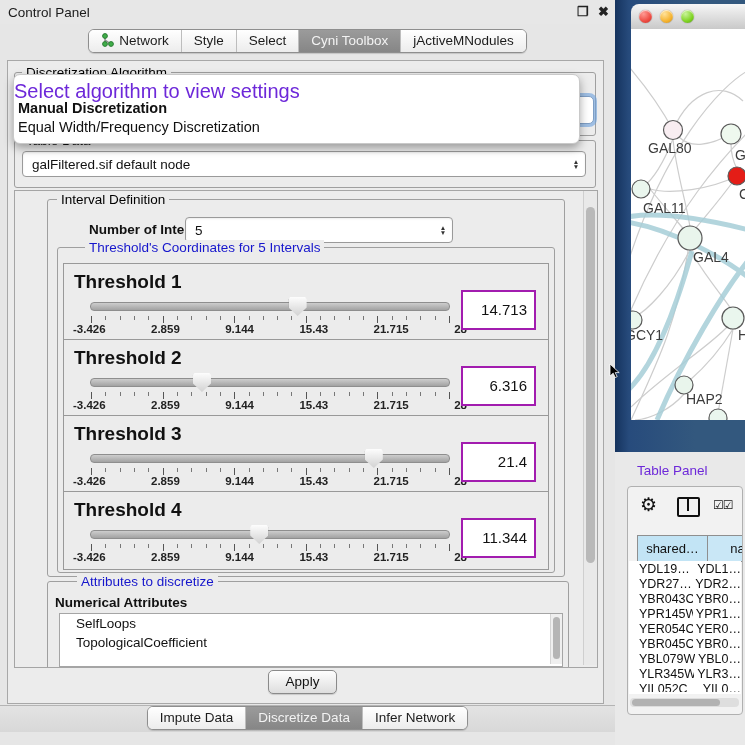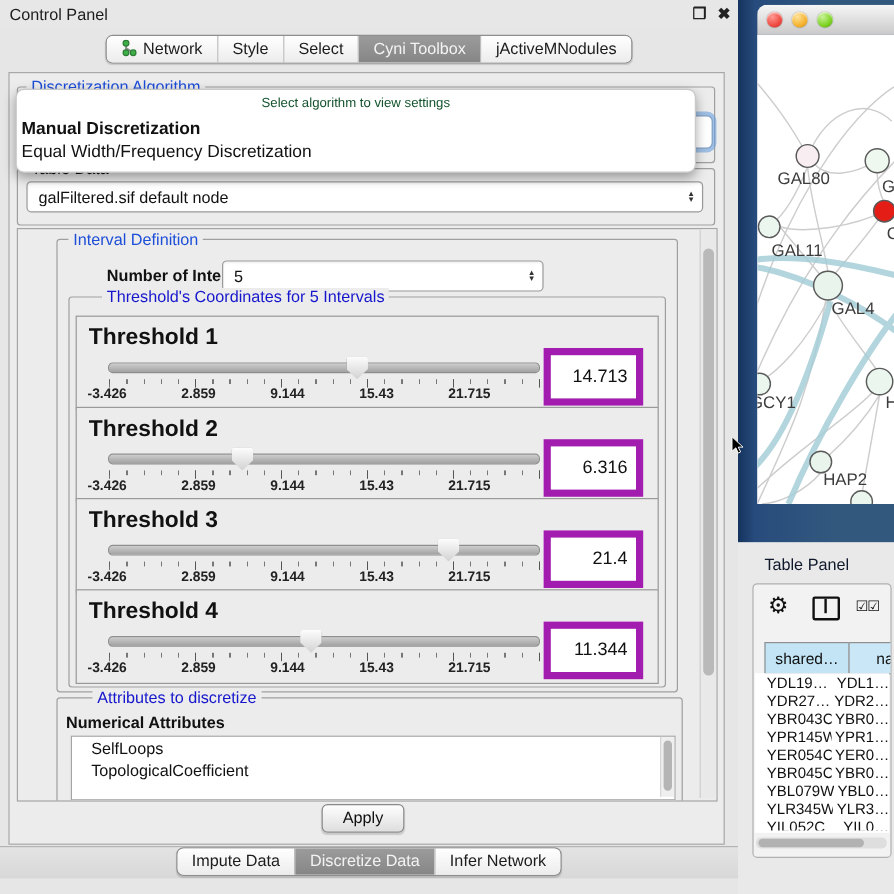--- a/index.html
+++ b/index.html
@@ -19,70 +19,70 @@
   .seg.sel{background:linear-gradient(#9b9b9b,#868686);color:#f3f3f3;}
   #top-tabs{left:0;top:29px;width:615px;display:flex;justify-content:center;}
   #bottom-strip{left:0;top:705px;width:615px;height:26px;background:linear-gradient(#e3e3e3,#d8d8d8);border-top:1px solid #b4b4b4;}
   #bottom-tabs{left:0;top:706px;width:615px;display:flex;justify-content:center;}
 
   
   #main-panel{left:7px;top:60px;width:595px;height:642px;border:1px solid #a8a8a8;background:#ececec;}
 
   .groupbox{position:absolute;border:1px solid #9f9f9f;border-radius:3px;}
   .group-label{position:absolute;background:#ececec;padding:0 4px;font-size:13.5px;white-space:nowrap;}
-  .gl-green{color:#1d4ed8;}
+  .gl-green{color:#000000;}
   .gl-blue{color:#1616cc;margin-left:20px;}
   .gl-black{color:#111;}
 
   
   .combo{position:absolute;background:#ffffff;border:1px solid #9a9a9a;border-radius:4px;display:flex;align-items:center;box-shadow:inset 0 1px 2px rgba(0,0,0,.08);}
   .combo .val{flex:1;padding-left:9px;font-size:13.5px;color:#111;white-space:nowrap;overflow:hidden;}
   .stepper{width:18px;display:flex;flex-direction:column;align-items:center;justify-content:center;color:#333;}
   .stepper span{font-size:6.5px;line-height:5.5px;}
 
   
   #algo-focus-combo{left:20px;top:96px;width:572px;height:26px;border-radius:5px;background:#fff;border:1px solid #7e9ec4;box-shadow:0 0 0 3px rgba(106,160,222,.6);}
   #algo-popup{left:13px;top:74px;width:565px;height:68px;background:#fff;border:1px solid #c9c9c9;border-radius:7px;box-shadow:0 4px 10px rgba(0,0,0,.35);z-index:5;}
-  #algo-hint{left:0;top:5px;width:100%;text-align:center;color:#14532d;font-size:11px;}
+  #algo-hint{left:0;top:5px;width:100%;text-align:left;color:#6d28d9;font-size:20px;}
   .algo-opt{left:3px;width:558px;font-size:14.5px;color:#111;padding:1px 0 1px 1px;}
 
   
   #scroll-panel{left:14px;top:190px;width:582px;height:476px;border:1px solid #a5a5a5;background:#ececec;overflow:hidden;}
   #vscroll{position:absolute;right:0;top:0;width:13px;height:474px;background:#e9e9e9;border-left:1px solid #cfcfcf;}
   #vscroll .thumb{position:absolute;left:2px;top:16px;width:9px;height:356px;background:#b9b9b9;border-radius:5px;}
 
   
   .th-row{position:absolute;left:48px;width:484px;height:77px;border:1px solid #999;background:#ececec;}
   .th-label{position:absolute;left:10px;top:7px;font-weight:bold;font-size:19px;color:#111;}
   .track{position:absolute;left:26px;top:38px;width:358px;height:7px;border-radius:4px;background:linear-gradient(#cdcdcd,#a2a2a2);border:1px solid #8e8e8e;}
   .thumb-ptr{position:absolute;top:-6px;width:18px;height:19px;background:linear-gradient(#fdfdfd,#d2d2d2);clip-path:polygon(8% 0,92% 0,100% 12%,100% 55%,50% 100%,0 55%,0 12%);filter:drop-shadow(0 0 1px #777);}
   .ticks-minor{position:absolute;left:27px;top:52px;width:359px;height:4px;background:repeating-linear-gradient(to right,#777 0 1px,transparent 1px 14.32px);}
   .ticks-major{position:absolute;left:27px;top:52px;width:359px;height:7px;background:repeating-linear-gradient(to right,#555 0 1px,transparent 1px 71.6px);}
   .tick-labels{position:absolute;left:9px;top:59px;width:394px;display:flex;justify-content:space-between;font-size:11.5px;font-weight:bold;color:#222;}
-  .val-box{position:absolute;right:12px;top:26px;width:64px;height:36px;background:#fff;border:6px solid #a21caf;font-size:15px;color:#111;text-align:right;line-height:36px;padding-right:7px;}
+  .val-box{position:absolute;right:12px;top:26px;width:64px;height:36px;background:#fff;border:2px solid #a21caf;font-size:15px;color:#111;text-align:right;line-height:36px;padding-right:7px;}
 
   
   #attr-list{left:44px;top:422px;width:502px;height:52px;background:#fff;border:1px solid #a5a5a5;overflow:hidden;}
   .attr-item{padding:2px 0 2px 16px;font-size:13.5px;color:#111;line-height:15px;}
   #attr-scroll{position:absolute;right:0px;top:0;width:11px;height:50px;background:#efefef;border-left:1px solid #d5d5d5;}
   #attr-scroll .thumb{position:absolute;left:2px;top:3px;width:7px;height:42px;background:#b5b5b5;border-radius:4px;}
 
   #apply-btn{left:268px;top:670px;width:67px;height:22px;border:1px solid #8a8a8a;border-radius:5px;background:linear-gradient(#fefefe,#dedede);font-size:13.5px;color:#111;text-align:center;line-height:21px;box-shadow:0 1px 1px rgba(0,0,0,.15);}
 
   
   #desktop{left:615px;top:0;width:130px;height:452px;background:linear-gradient(90deg,#15335e 0,#274b7c 14px,#33587e 80px);}
   #net-window{left:631px;top:4px;width:120px;height:416px;}
   #net-titlebar{left:0;top:0;width:120px;height:25px;background:linear-gradient(#f6f6f6,#c9c9c9);border-bottom:1px solid #8f8f8f;border-top-left-radius:8px;}
   .light{position:absolute;top:6px;width:13px;height:13px;border-radius:50%;box-shadow:inset 0 1px 1px rgba(255,255,255,.7),0 0 1px rgba(0,0,0,.6);}
   #net-canvas{left:0;top:25px;width:120px;height:391px;background:#fff;overflow:hidden;}
   #net-canvas svg{display:block;}
 
   
   #table-panel{left:615px;top:452px;width:130px;height:293px;background:#e9e9e9;}
-  #tp-title{left:22px;top:11px;font-size:13.5px;color:#0f172a;}
+  #tp-title{left:22px;top:11px;font-size:13.5px;color:#6d28d9;}
   #tp-box{left:12px;top:34px;width:114px;height:227px;background:#f2f2f2;border:1px solid #b0b0b0;border-radius:4px;overflow:hidden;}
   #gear{left:12px;top:6px;font-size:19px;color:#101010;}
   #col-icon{left:49px;top:10px;width:19px;height:16px;border:2px solid #101010;border-radius:2px;}
   #col-icon:after{content:"";position:absolute;left:8px;top:0;width:2px;height:12px;background:#101010;}
   #checks{left:85px;top:11px;font-size:12px;color:#101010;letter-spacing:-1px;}
   .hdr-cell{position:absolute;top:48px;height:25px;background:#c2e4f5;border:1px solid #8f8f8f;font-size:13px;color:#111;text-align:center;line-height:25px;overflow:hidden;white-space:nowrap;}
   #tp-rows-bg{left:1px;top:74px;width:112px;height:133px;background:#fff;}
   #tp-rows{left:1px;top:75px;width:112px;height:130px;overflow:hidden;}
   .tp-row{display:flex;height:15px;font-size:12.5px;color:#101010;line-height:15px;}
   .tp-c0{width:70px;padding-left:10px;white-space:nowrap;overflow:hidden;}

